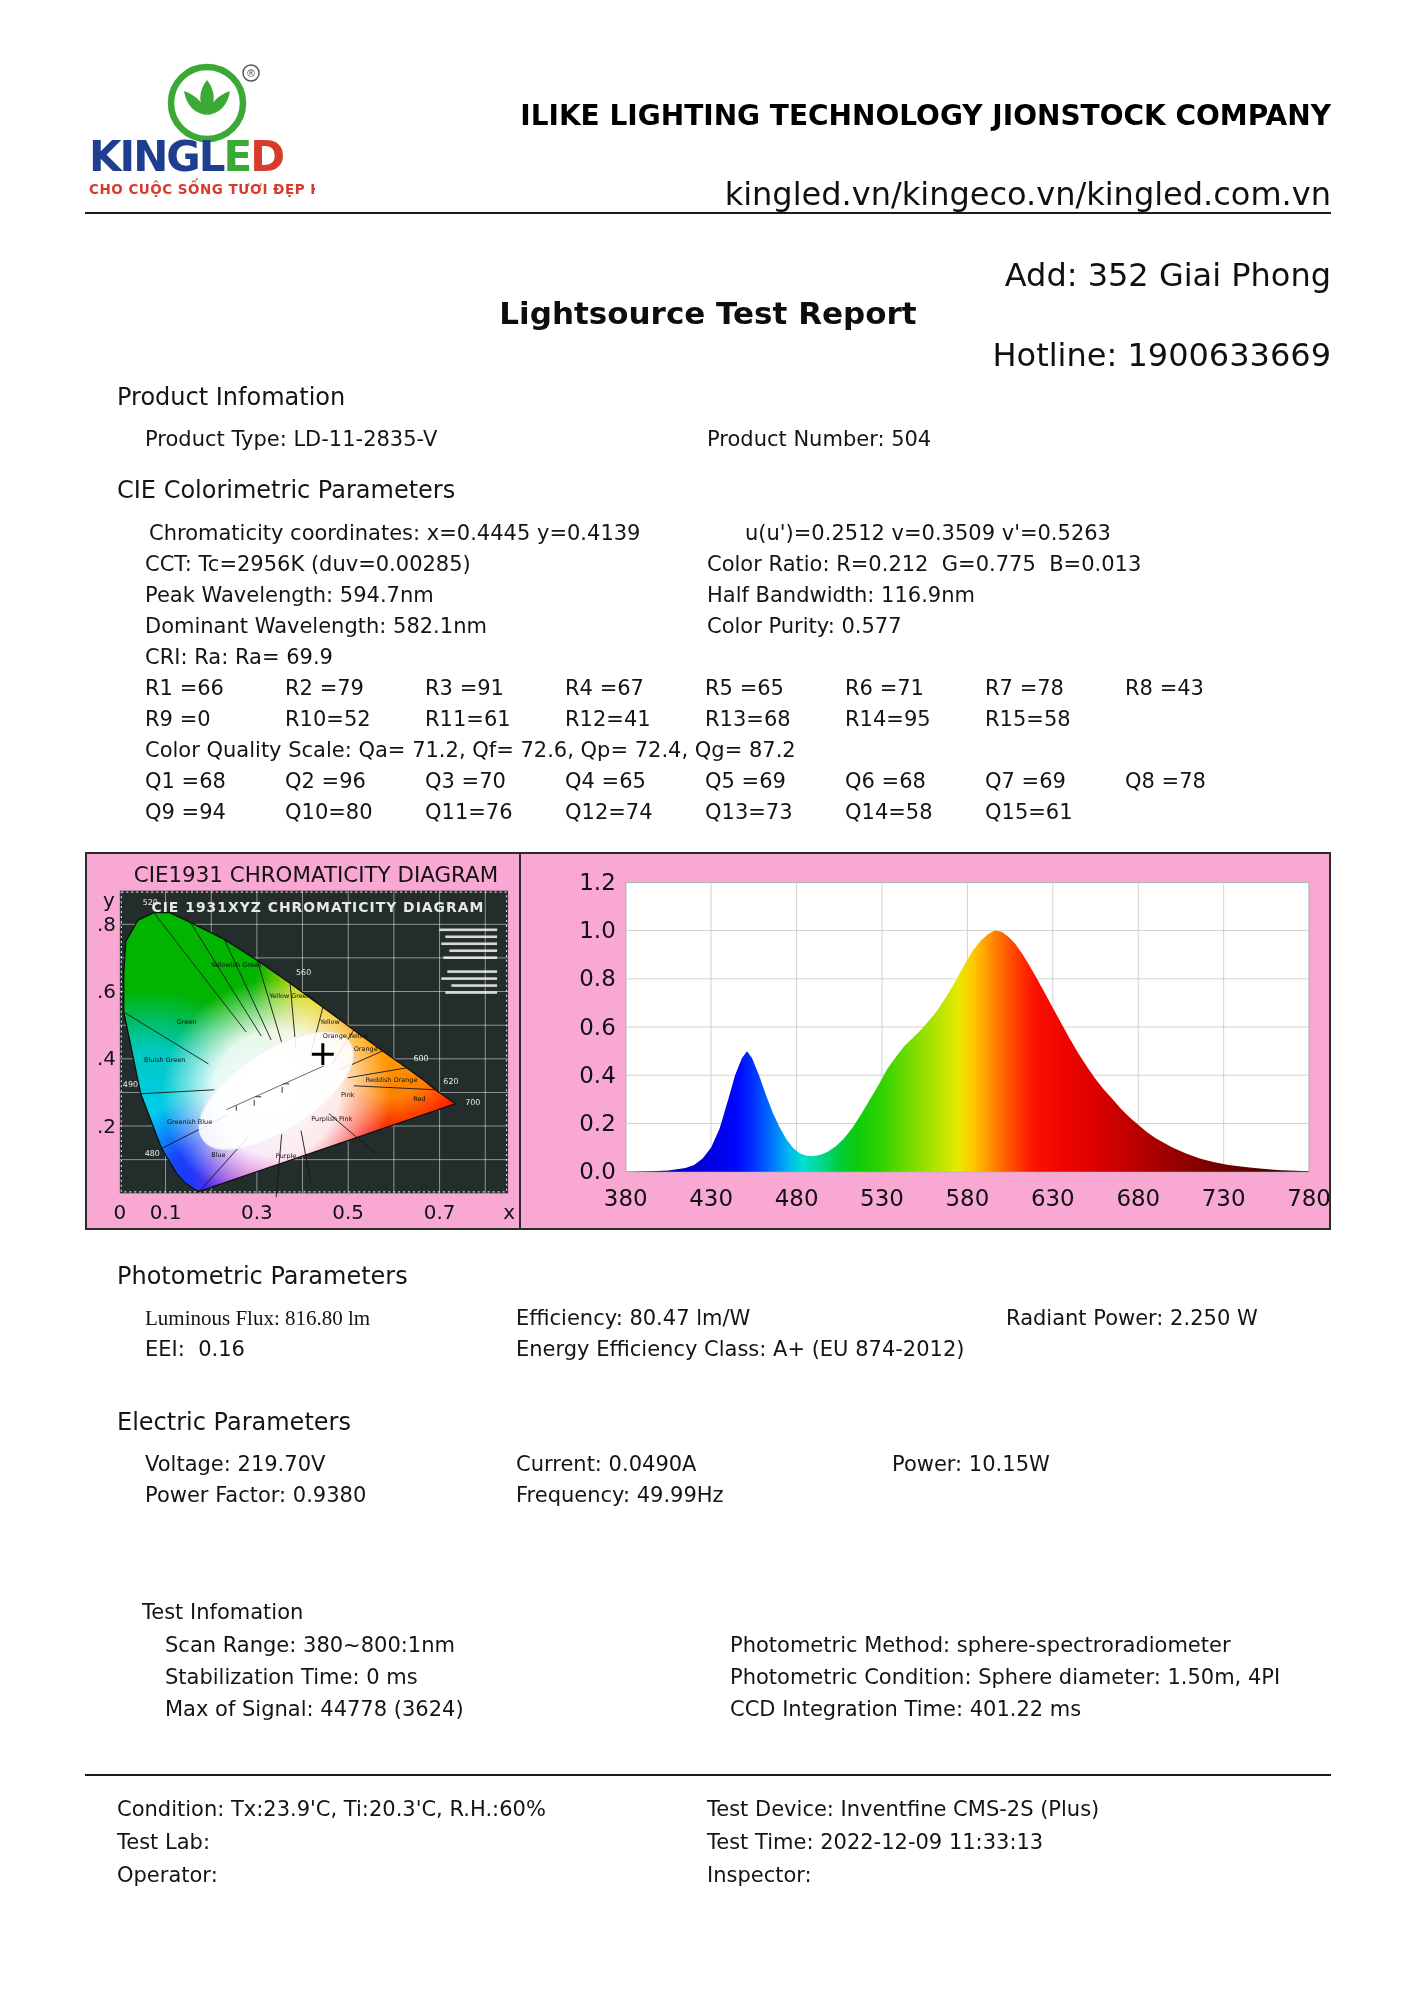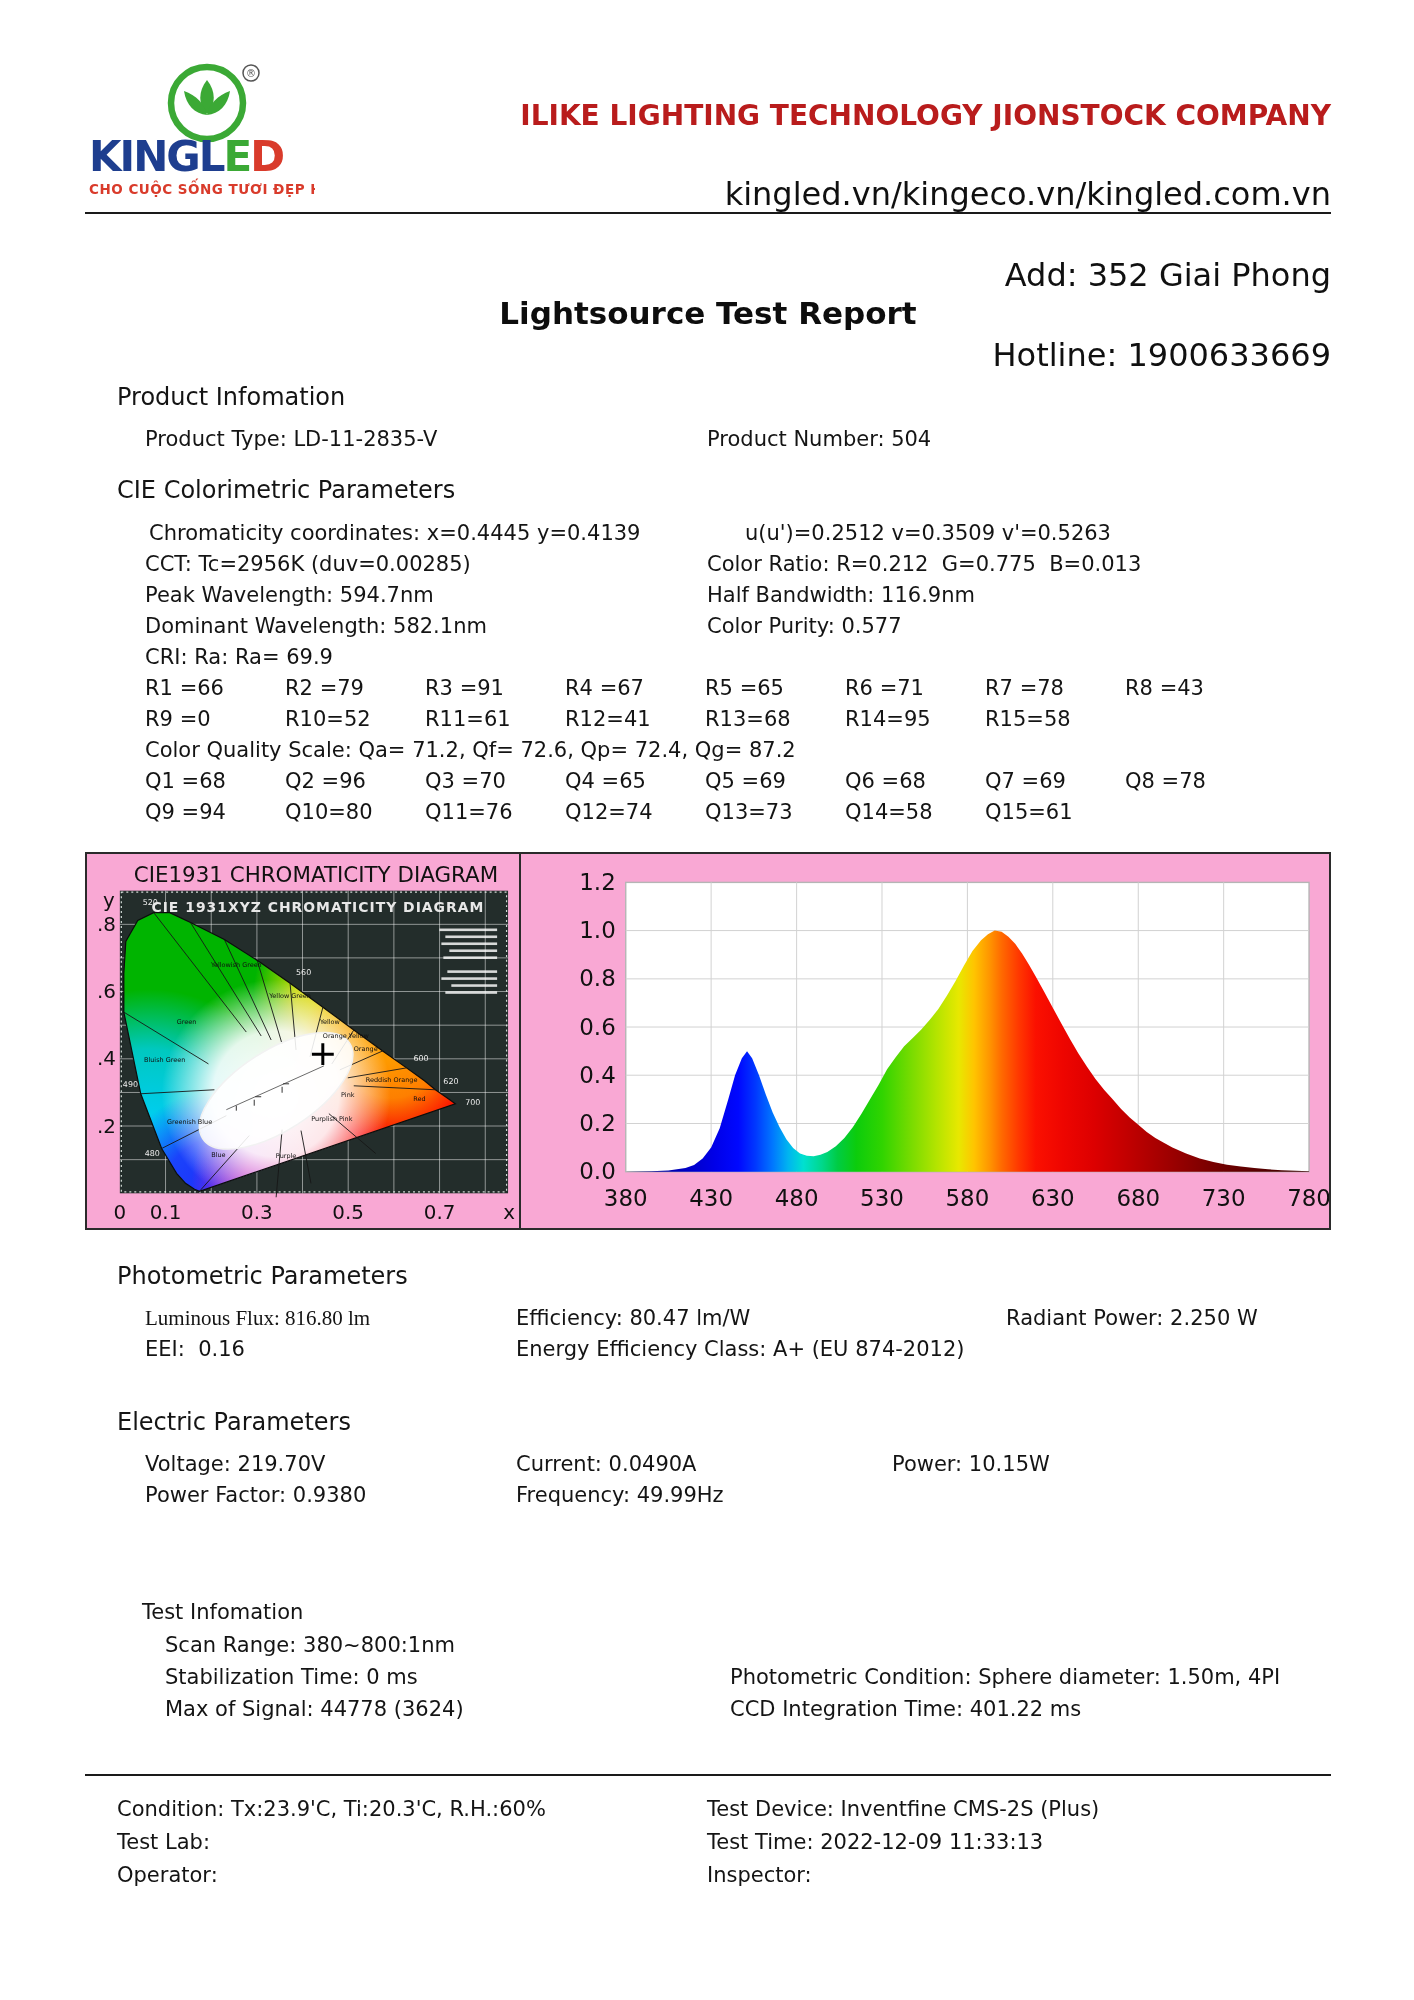--- a/index.html
+++ b/index.html
@@ -6,21 +6,21 @@
   html,body { background:#888; }
   .page {
     position:relative; width:1414px; height:2000px; background:#ffffff;
     font-family:"DejaVu Sans","Liberation Sans",sans-serif; color:#111;
     margin:0 auto; overflow:hidden;
   }
   .abs { position:absolute; white-space:pre; }
   .h  { font-size:24px; color:#141414; }
   .b  { font-size:21px; color:#141414; }
   .hdr-right { text-align:right; line-height:1.26; }
-  .company { font-size:28px; font-weight:bold; color:#b91c1c; }
+  .company { font-size:28px; font-weight:bold; color:#000000; }
   .hline { font-size:32px; color:#101010; }
   .rule { position:absolute; border-top:2.5px solid #1a1a1a; }
   .title { font-size:31px; font-weight:bold; text-align:center; color:#0d0d0d; }
   .figure {
     position:absolute; left:85px; top:852px; width:1246px; height:378px;
     border:2px solid #2b2b2b; display:flex; background:#f9a8d4;
   }
   .fig-left  { width:434px; height:374px; border-right:2px solid #2b2b2b; }
   .fig-right { width:808px; height:374px; }
   svg text { font-family:"DejaVu Sans","Liberation Sans",sans-serif; }
@@ -363,20 +363,21 @@
   <div class="abs b" style="left:145px; top:1452px;">Voltage: 219.70V</div>
   <div class="abs b" style="left:516px; top:1452px;">Current: 0.0490A</div>
   <div class="abs b" style="left:892px; top:1452px;">Power: 10.15W</div>
   <div class="abs b" style="left:145px; top:1483px;">Power Factor: 0.9380</div>
   <div class="abs b" style="left:516px; top:1483px;">Frequency: 49.99Hz</div>
 
   <div class="abs b" style="left:142px; top:1600px;">Test Infomation</div>
   <div class="abs b" style="left:165px; top:1633px;">Scan Range: 380~800:1nm</div>
   <div class="abs b" style="left:165px; top:1665px;">Stabilization Time: 0 ms</div>
   <div class="abs b" style="left:165px; top:1697px;">Max of Signal: 44778 (3624)</div>
+  <div class="abs b" style="left:730px; top:1633px;">Photometric Method: sphere-spectroradiometer</div>
   <div class="abs b" style="left:730px; top:1665px;">Photometric Condition: Sphere diameter: 1.50m, 4PI</div>
   <div class="abs b" style="left:730px; top:1697px;">CCD Integration Time: 401.22 ms</div>
 
   <div class="rule" style="left:85px; top:1774px; width:1246px; border-top-width:2px;"></div>
   <div class="abs b" style="left:117px; top:1797px;">Condition: Tx:23.9'C, Ti:20.3'C, R.H.:60%</div>
   <div class="abs b" style="left:707px; top:1797px;">Test Device: Inventfine CMS-2S (Plus)</div>
   <div class="abs b" style="left:117px; top:1830px;">Test Lab:</div>
   <div class="abs b" style="left:707px; top:1830px;">Test Time: 2022-12-09 11:33:13</div>
   <div class="abs b" style="left:117px; top:1863px;">Operator:</div>
   <div class="abs b" style="left:707px; top:1863px;">Inspector:</div>

